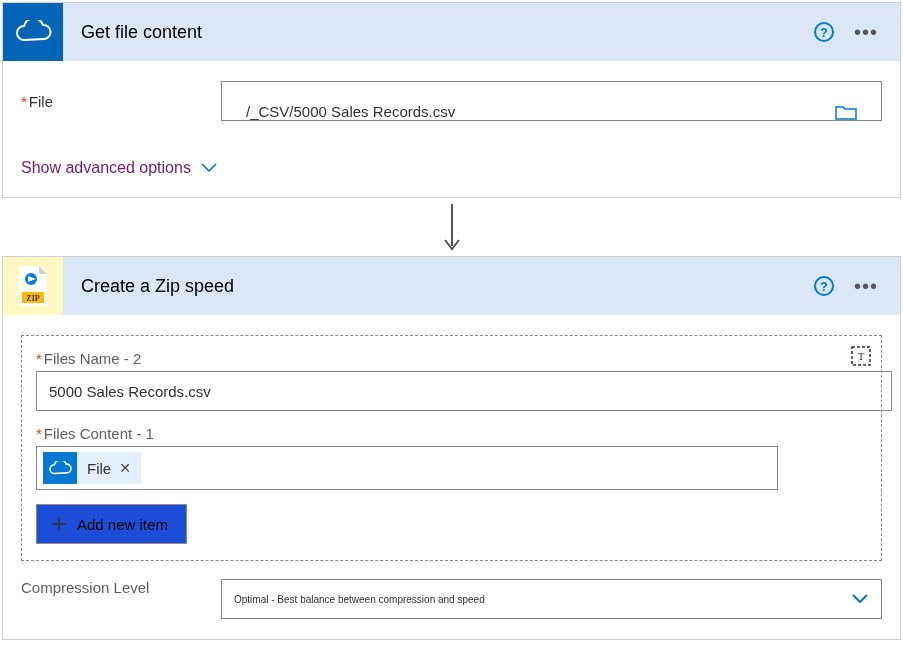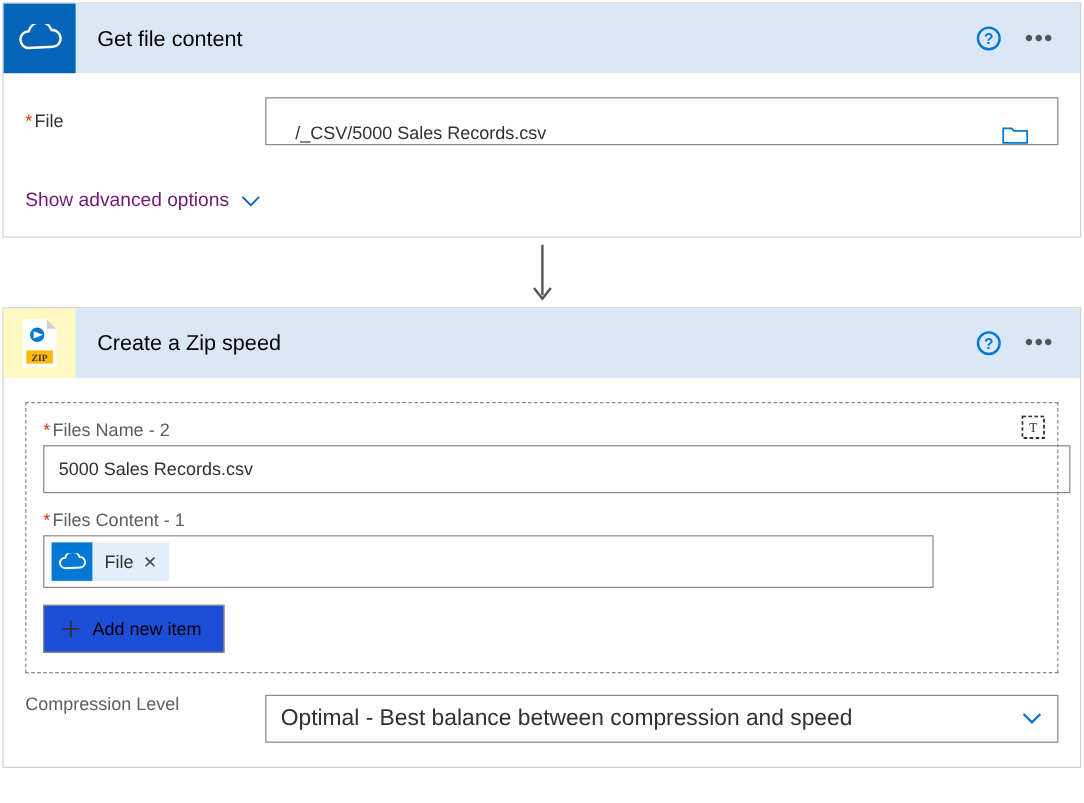--- a/index.html
+++ b/index.html
@@ -175,21 +175,21 @@
     cursor: pointer;
     display:flex;align-items:center;justify-content:center;
   }
   .dropdown {
     flex:1;
     border: 1px solid #8a8886;
     height: 40px;
     display: flex;
     align-items: center;
     padding: 0 12px;
-    font-size: 19px;
+    font-size: 10px;
     justify-content: space-between;
     cursor: pointer;
   }
   .body2 { padding: 20px 18px; display:flex; flex-direction:column; gap: 18px;}
   .row2 { display:flex; align-items:flex-start; }
   .label2 { width: 200px; font-size: 15px; color:#605e5c;}
 </style>
 </head>
 <body>
 

